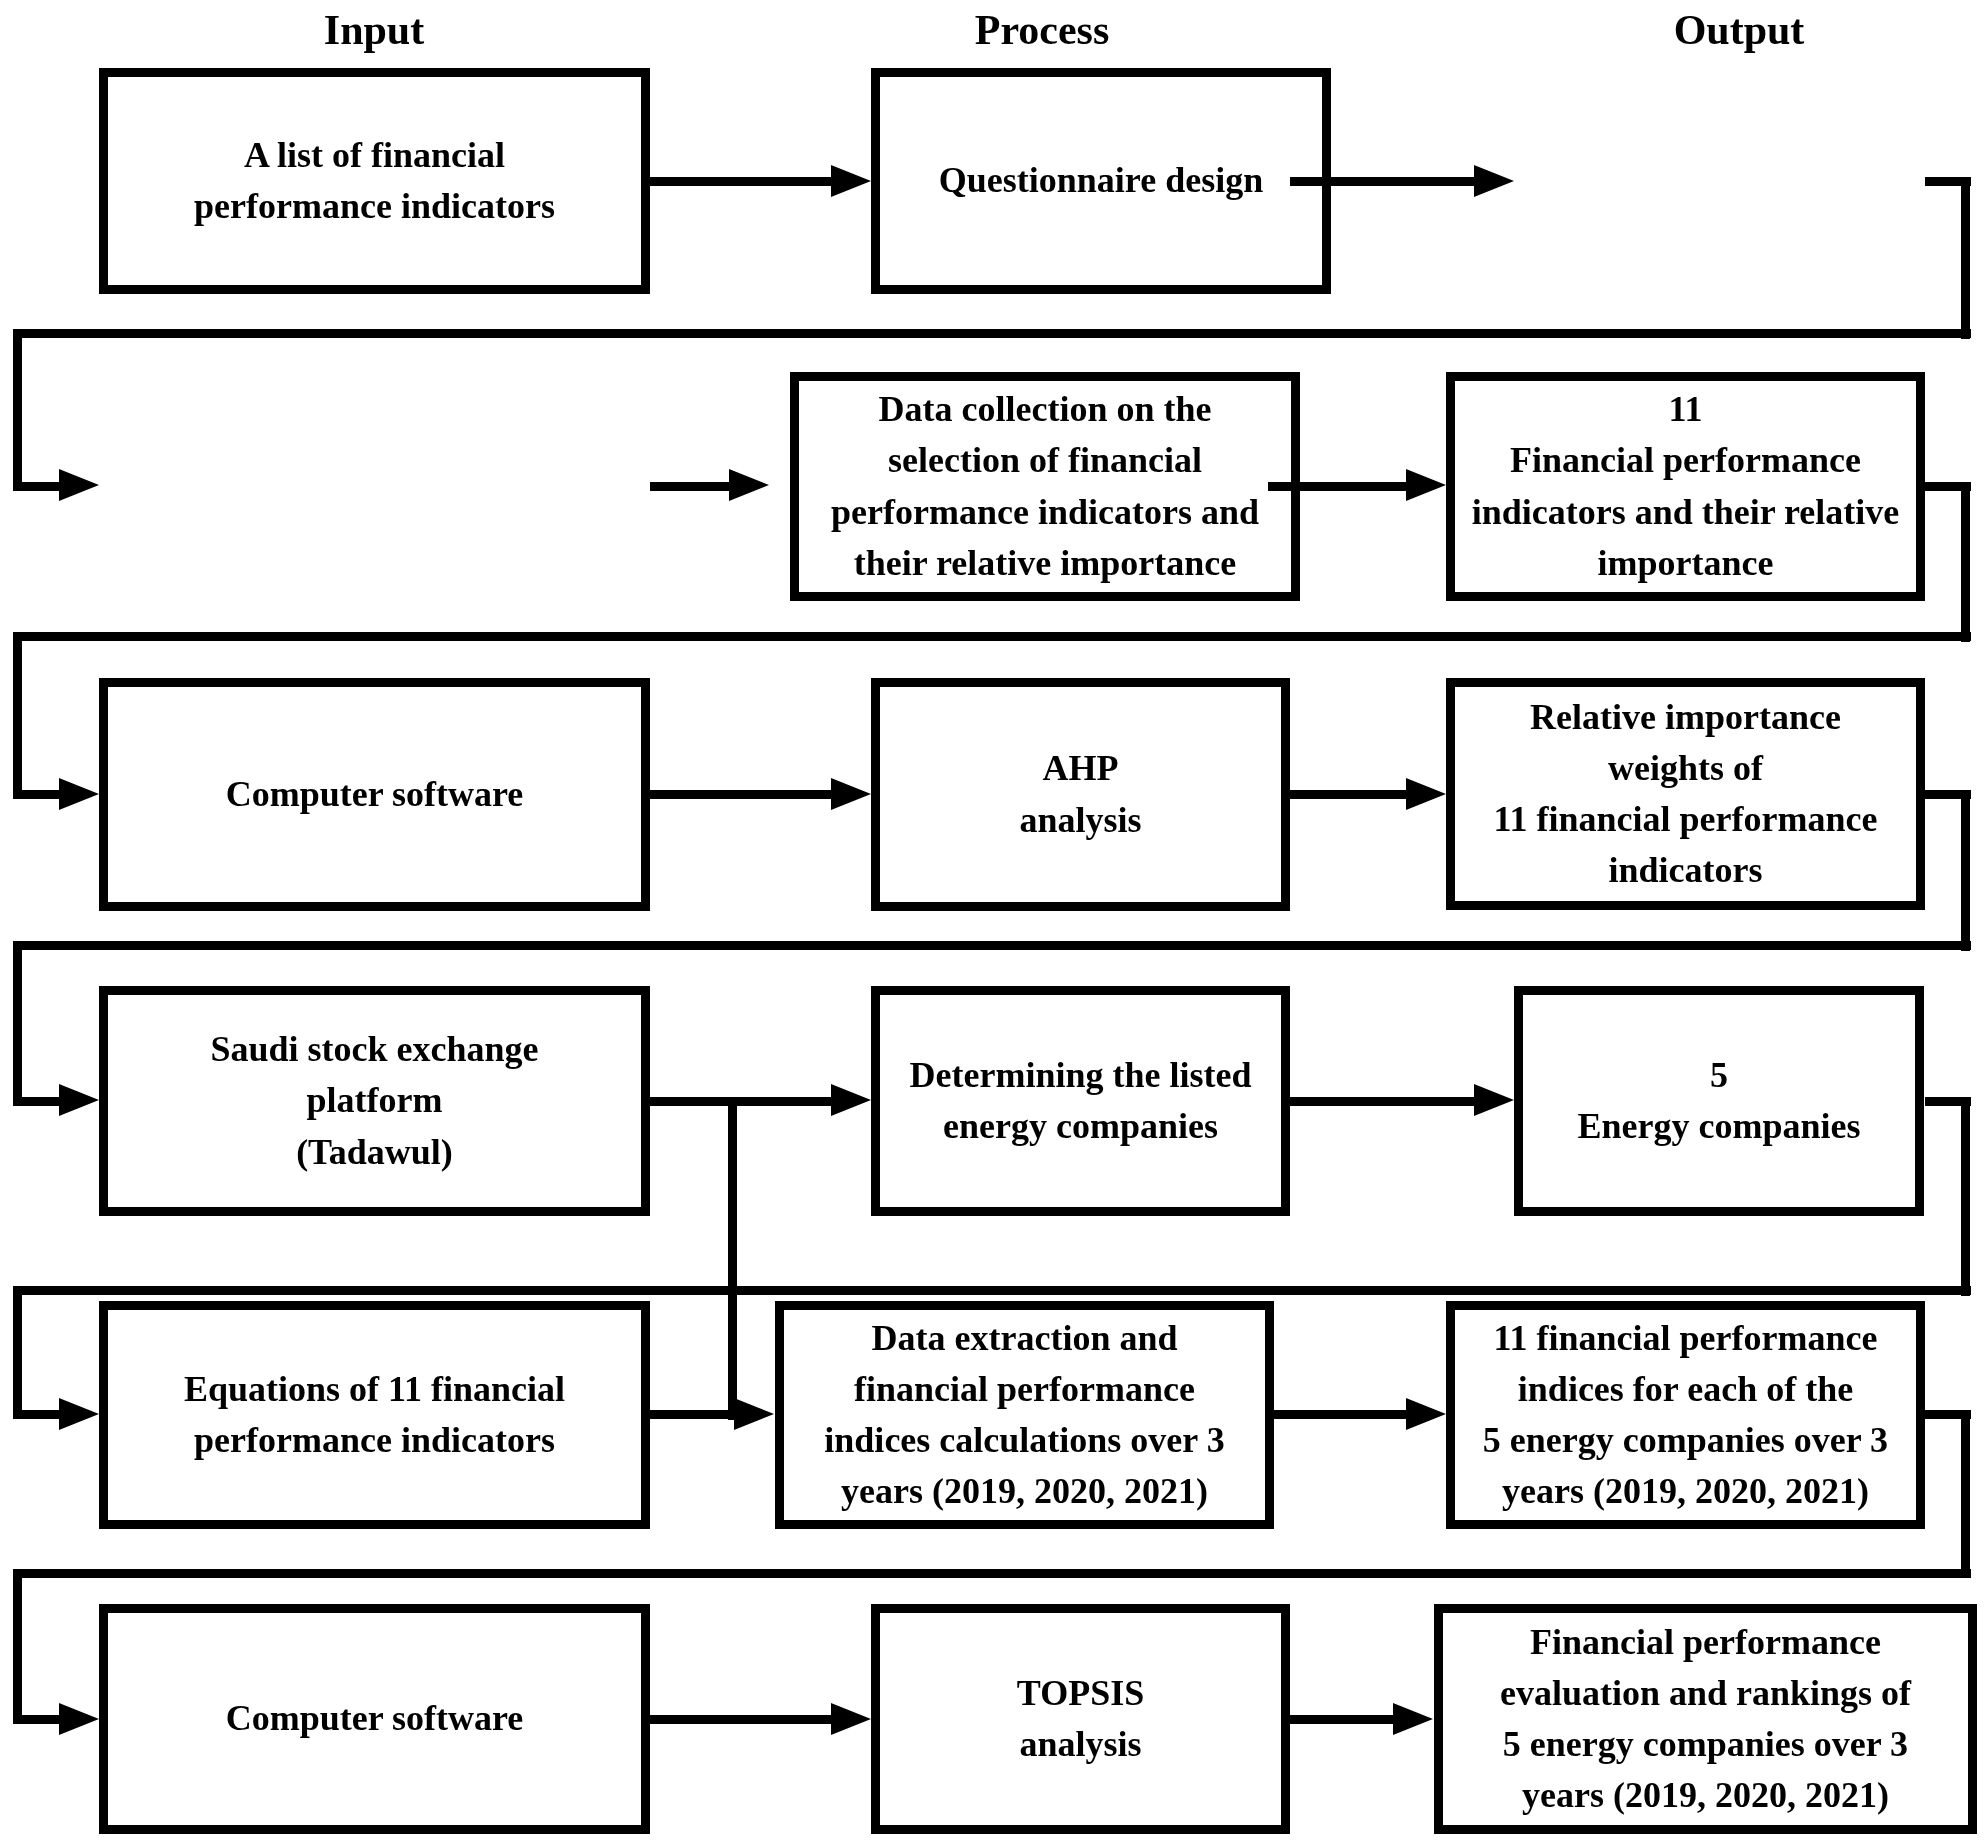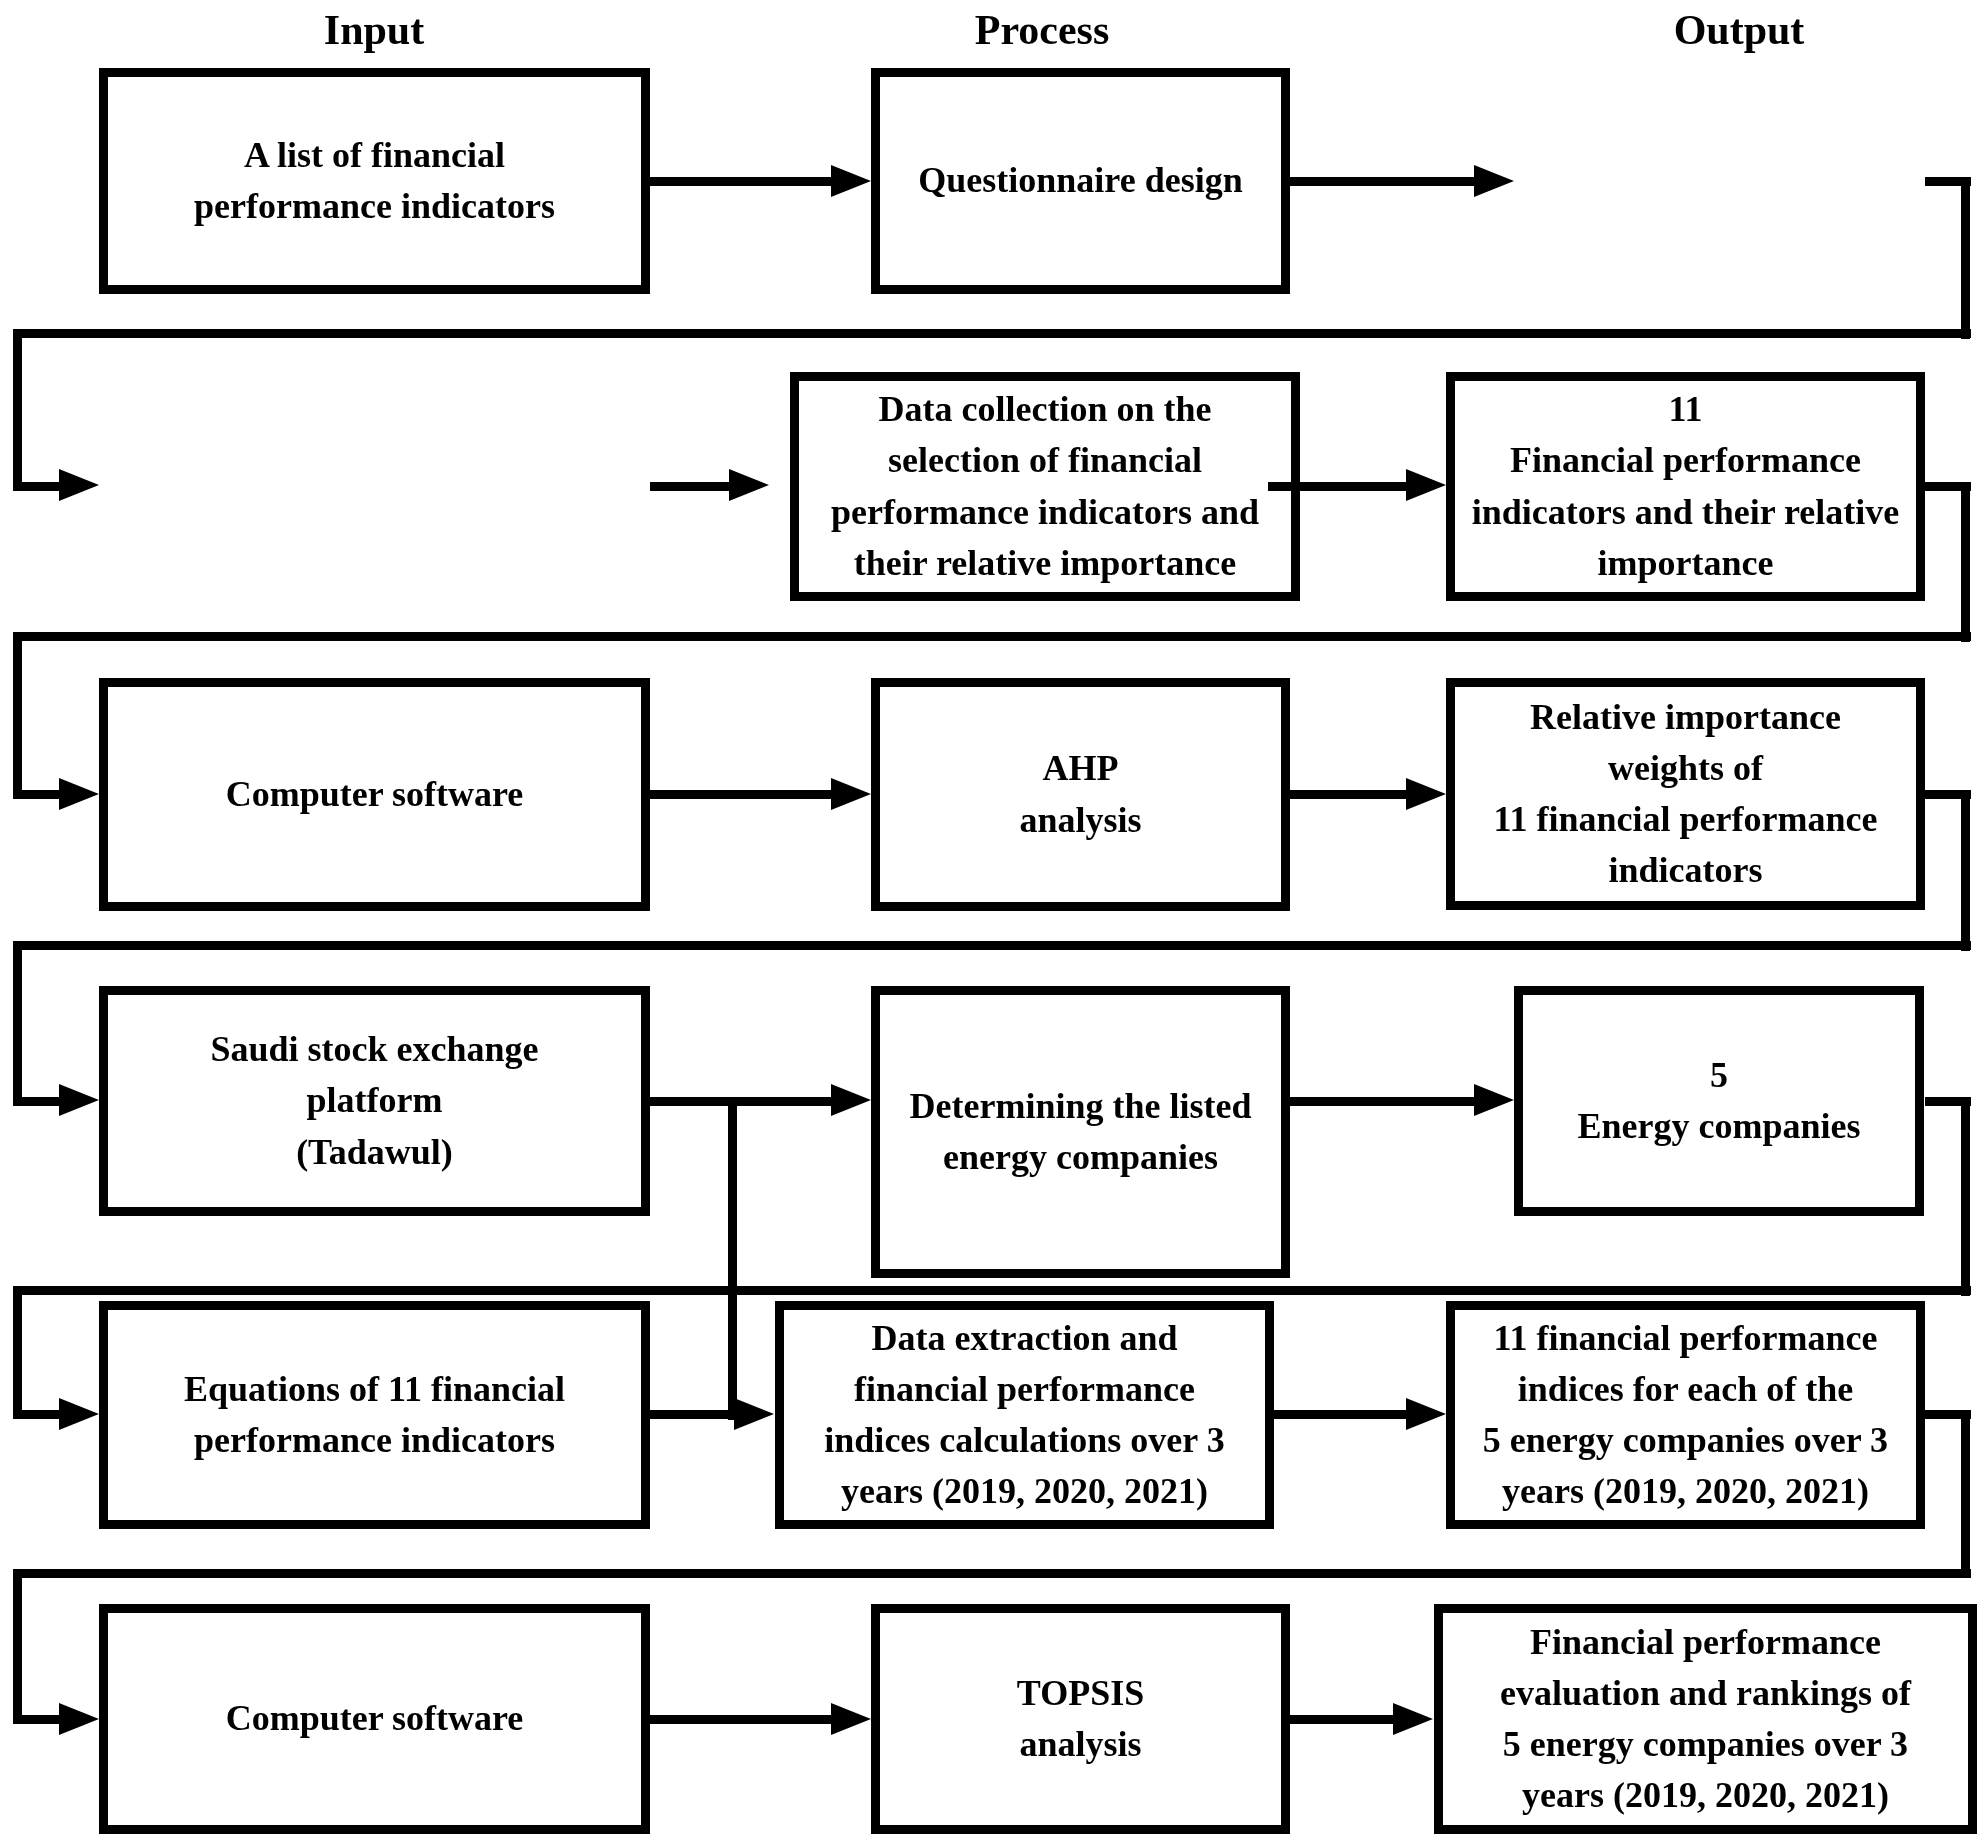--- a/index.html
+++ b/index.html
@@ -34,21 +34,21 @@
 <body>
 
 <div id="canvas">
 
   <div class="hdr" style="left:374px; top:5.7px;">Input</div>
   <div class="hdr" style="left:1042px; top:5.7px;">Process</div>
   <div class="hdr" style="left:1739px; top:5.7px;">Output</div>
 
   <div class="box" style="left:99px; top:68px; width:551px; height:226px;">A list of financial
 performance indicators</div>
-  <div class="box" style="left:871px; top:68px; width:419px; height:226px;">Questionnaire design</div>
+  <div class="box" style="left:871px; top:68px; width:460px; height:226px;">Questionnaire design</div>
 
   <div class="box" style="left:790px; top:372px; width:510px; height:229px;">Data collection on the
 selection of financial
 performance indicators and
 their relative importance</div>
   <div class="box" style="left:1446px; top:372px; width:479px; height:229px;">11
 Financial performance
 indicators and their relative
 importance</div>
 
@@ -56,21 +56,21 @@
   <div class="box" style="left:871px; top:678px; width:419px; height:233px;">AHP
 analysis</div>
   <div class="box" style="left:1446px; top:678px; width:479px; height:232px;">Relative importance
 weights of
 11 financial performance
 indicators</div>
 
   <div class="box" style="left:99px; top:986px; width:551px; height:230px;">Saudi stock exchange
 platform
 (Tadawul)</div>
-  <div class="box" style="left:871px; top:986px; width:419px; height:292px;">Determining the listed
+  <div class="box" style="left:871px; top:986px; width:419px; height:230px;">Determining the listed
 energy companies</div>
   <div class="box" style="left:1514px; top:986px; width:410px; height:230px;">5
 Energy companies</div>
 
   <div class="box" style="left:99px; top:1301px; width:551px; height:228px;">Equations of 11 financial
 performance indicators</div>
   <div class="box" style="left:775px; top:1301px; width:499px; height:228px;">Data extraction and
 financial performance
 indices calculations over 3
 years (2019, 2020, 2021)</div>

